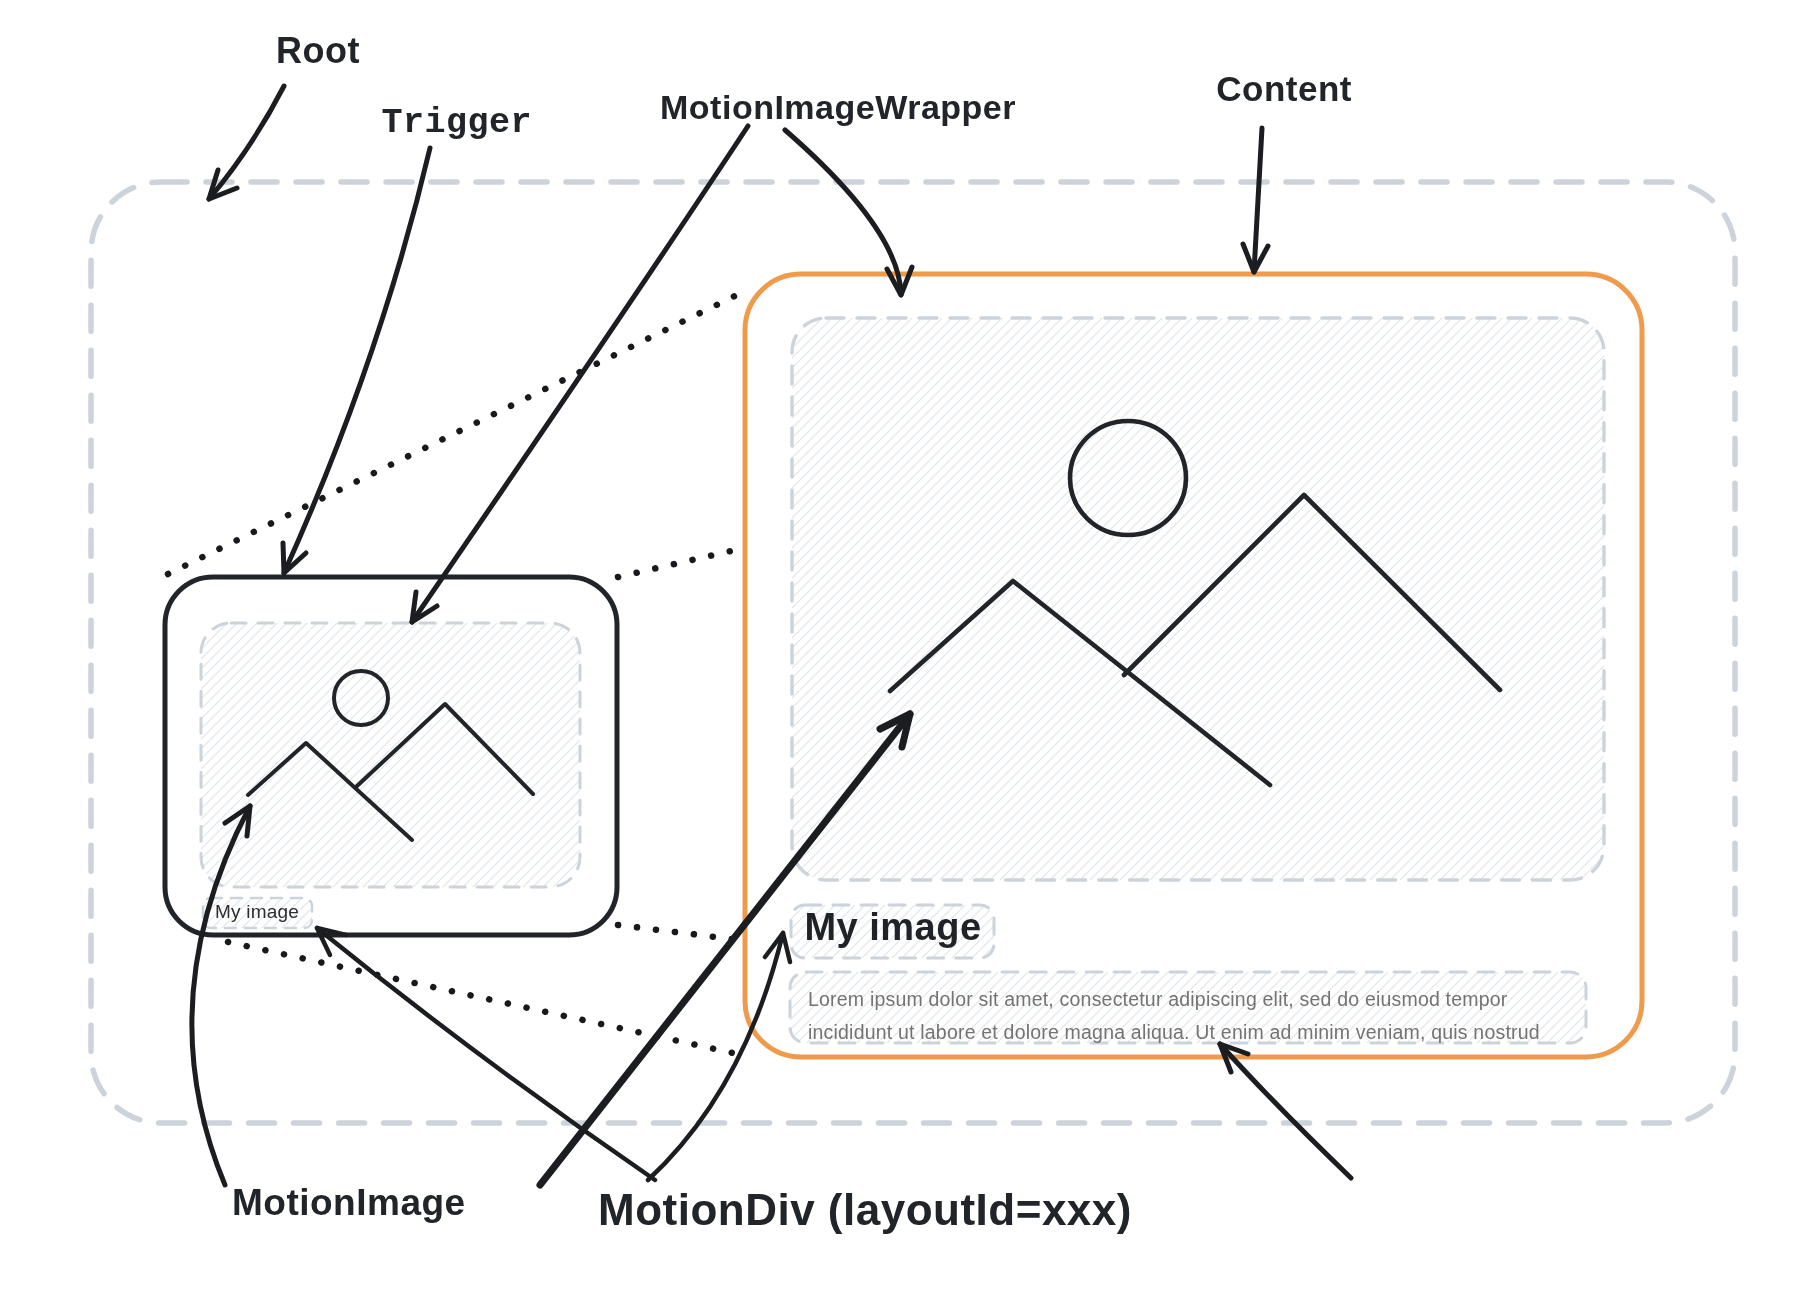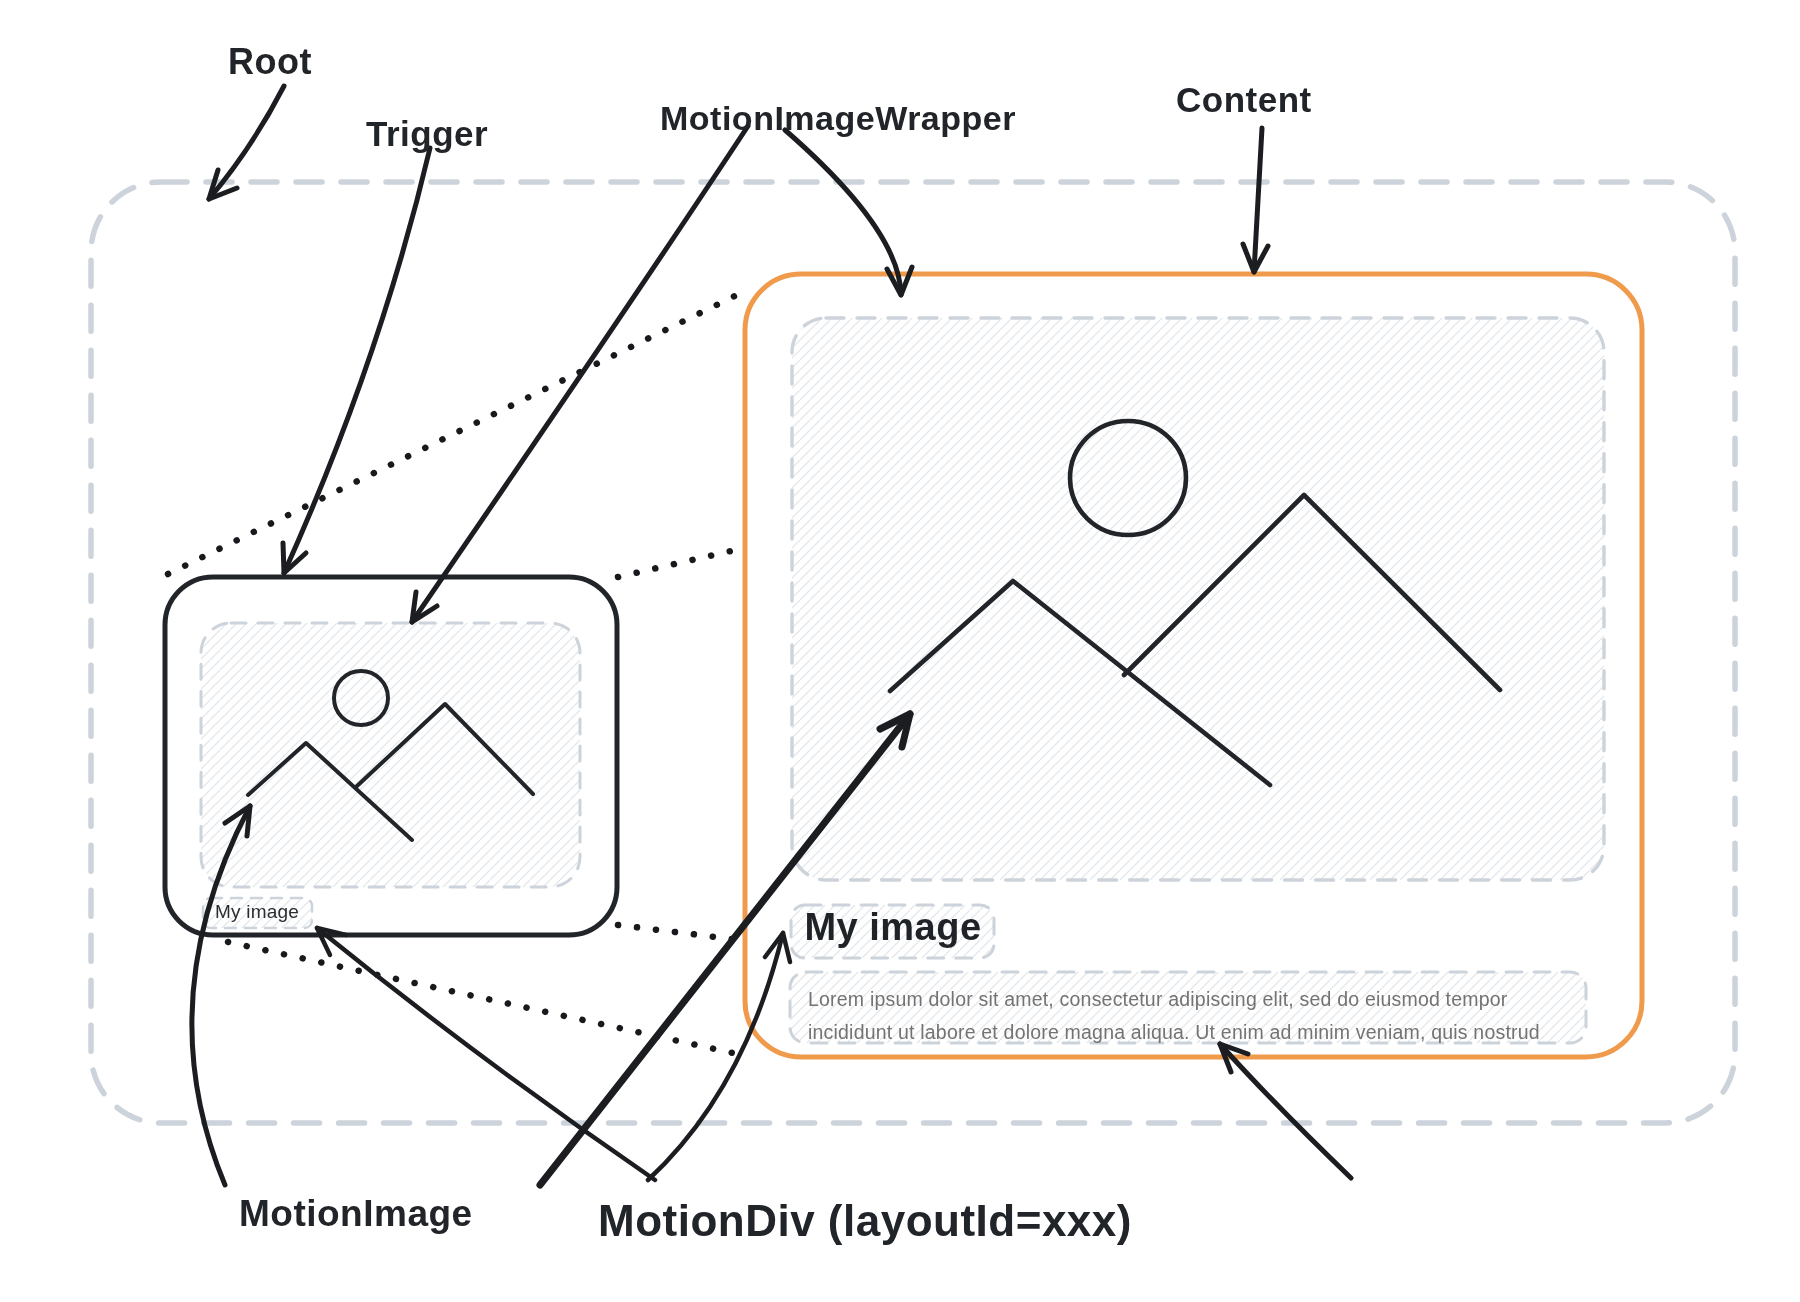--- a/index.html
+++ b/index.html
@@ -8,30 +8,29 @@
     width:1800px;height:1302px;
     background:#ffffff;
     font-family:"Liberation Sans", sans-serif;
     overflow:hidden;
   }
   #sketch{position:absolute;left:0;top:0;}
   .ann{
     position:absolute;
     color:#212529;
     font-weight:bold;
-    text-align:left;
+    text-align:right;
     letter-spacing:.5px;
     white-space:nowrap;
-    margin-top:11px;
   }
   .ann-root     {left:228px; top:30px;   width:132px; font-size:36px;}
-  .ann-trigger  {left:366px; top:103px;  width:166px; font-size:35px;}
+  .ann-trigger  {left:366px; top:103px;  width:166px; font-size:35px;font-family:Liberation Mono, monospace;}
   .ann-miw      {left:660px; top:88px;   width:356px; font-size:34px;}
   .ann-content  {left:1176px;top:69px;   width:176px; font-size:35px;}
-  .ann-mimage   {left:239px; top:1182px; width:232px; font-size:37px;}
+  .ann-mimage   {left:232px; top:1182px; width:232px; font-size:37px;}
   .ann-mdiv     {left:598px; top:1185px; width:442px; font-size:44px;}
   .ann-apd      {left:1328px;top:1181px; width:352px; font-size:35px;}
   .card-title{
     position:absolute;left:800px;top:906px;width:186px;
     font-size:38px;font-weight:bold;color:#1f2328;text-align:center;
     letter-spacing:.5px;
   }
   .small-label{
     position:absolute;left:204px;top:901px;width:106px;
     font-size:19px;color:#2a2e33;text-align:center;letter-spacing:.2px;

